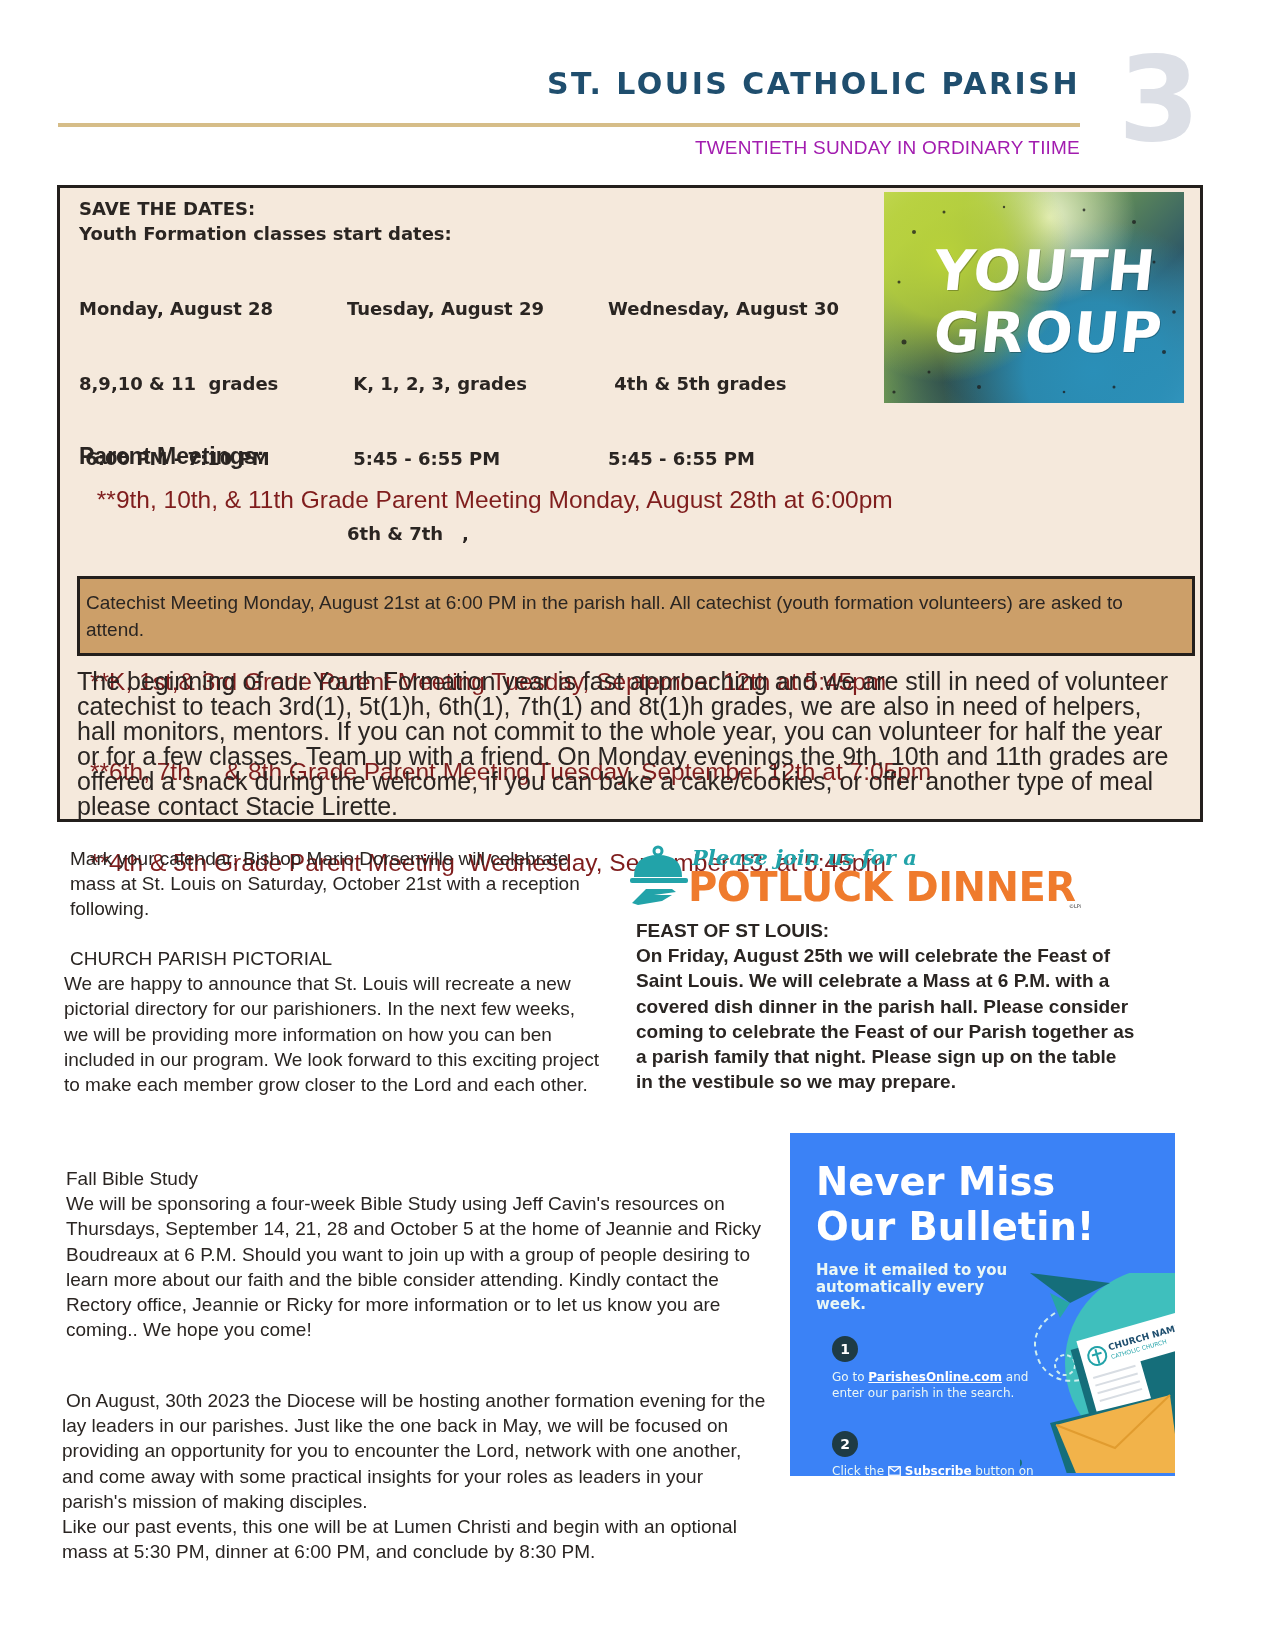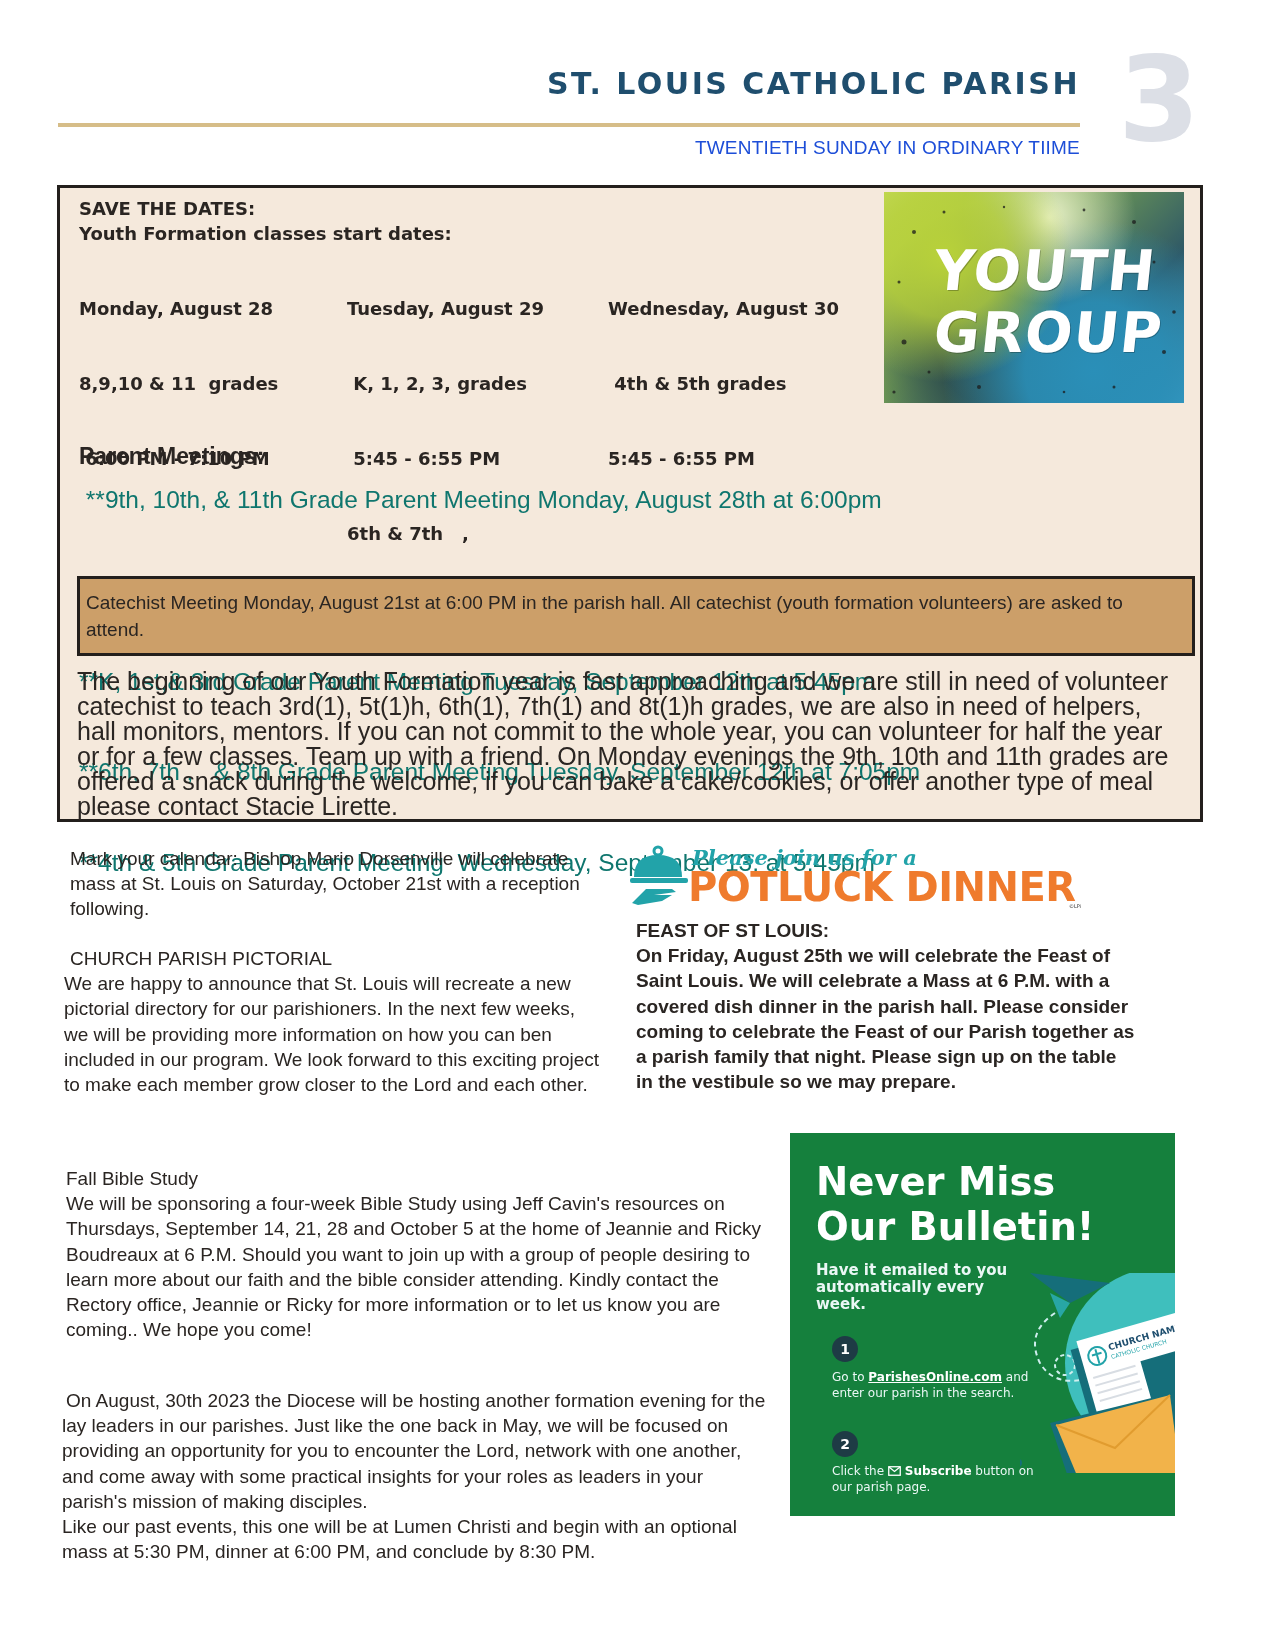--- a/index.html
+++ b/index.html
@@ -1,61 +1,61 @@
 <!DOCTYPE html>
 <html><head>
   <meta charset="utf-8">
   <style>
     html, body { margin: 0; padding: 0; background: #ffffff; }
     body { width: 1275px; height: 1650px; position: relative; overflow: hidden; font-family: "DejaVu Sans", sans-serif; color: #2a2522; }
     .abs { position: absolute; }
     .title { left: 0; width: 1080px; top: 66px; text-align: right; font-family: "DejaVu Sans", sans-serif; font-weight: bold; font-size: 30px; letter-spacing: 2.5px; color: #1f4e6e; }
     .gold-rule { left: 58px; top: 123px; width: 1022px; height: 4px; background: #d6bd88; }
-    .subtitle { left: 0; width: 1080px; top: 137px; text-align: right; font-family: "Liberation Sans", sans-serif; font-size: 19px; color: #1d4ed8; letter-spacing: 0.2px; }
+    .subtitle { left: 0; width: 1080px; top: 137px; text-align: right; font-family: "Liberation Sans", sans-serif; font-size: 19px; color: #a21caf; letter-spacing: 0.2px; }
     .page-num { left: 1118px; top: 40px; font-family: "DejaVu Sans", sans-serif; font-weight: bold; font-size: 118px; color: #dcdfe6; line-height: 1; }
 
     .yf-box { left: 57px; top: 185px; width: 1146px; height: 637px; background: #f5e9dc; border: 3px solid #231f1c; box-sizing: border-box; }
     .save { left: 79px; top: 196px; font-weight: bold; font-size: 18px; line-height: 25px; color: #2a2522; font-family: "DejaVu Sans", sans-serif; }
     .col { font-weight: bold; font-size: 18px; line-height: 25px; color: #2a2522; white-space: pre; font-family: "DejaVu Sans", sans-serif; }
     .col1 { left: 79px; top: 246px; }
     .col2 { left: 347px; top: 246px; }
     .col3 { left: 608px; top: 246px; }
     .yg-img { left: 884px; top: 192px; width: 300px; height: 211px; overflow: hidden;
       background:
         radial-gradient(circle at 20% 30%, #b9d23a 0, rgba(185,210,58,0.8) 22%, rgba(185,210,58,0) 45%),
         radial-gradient(circle at 55% 12%, #e9f1c9 0, rgba(233,241,201,0) 35%),
         radial-gradient(circle at 70% 85%, #2a8fb8 0, rgba(42,143,184,0.9) 25%, rgba(42,143,184,0) 55%),
         radial-gradient(circle at 40% 70%, #2c4b4c 0, rgba(44,75,76,0.9) 30%, rgba(44,75,76,0) 60%),
         linear-gradient(135deg, #c8dc60 0%, #6f9a55 40%, #2f5966 70%, #3b9dc6 100%); }
     .yg-text { position: absolute; left: 50px; width: 200px; text-align: center; color: #ffffff; font-family: "DejaVu Sans", sans-serif; font-weight: bold; font-size: 56px; line-height: 62px; transform: skewX(-6deg); letter-spacing: 1px; text-shadow: 1px 1px 0 rgba(0,0,0,0.25); }
     .yg-text.t1 { top: 48px; }
     .yg-text.t2 { top: 110px; }
 
     .pm-title { left: 79px; top: 396px; font-family: "Liberation Sans", sans-serif; font-weight: bold; font-size: 23px; color: #2a2522; margin-top: 47px; }
-    .pm-list { left: 79px; top: 425px; font-family: "Liberation Sans", sans-serif; font-size: 24.5px; line-height: 30.2px; color: #0f766e; white-space: pre; }
+    .pm-list { left: 90px; top: 425px; font-family: "Liberation Sans", sans-serif; font-size: 24.5px; line-height: 30.2px; color: #7f1d1d; white-space: pre; }
     .pm-list div { height: 30.2px; }
 
     .cat-box { left: 77px; top: 576px; width: 1118px; height: 80px; background: #cc9f69; border: 3px solid #231f1c; box-sizing: border-box; }
     .cat-text { left: 86px; top: 589px; width: 1090px; font-family: "Liberation Sans", sans-serif; font-size: 19px; line-height: 27px; color: #2a2522; }
     .yf-para { left: 77px; top: 669px; width: 1110px; font-family: "Liberation Sans", sans-serif; font-size: 25px; line-height: 25px; color: #2a2522; }
 
     .body-text { font-family: "Liberation Sans", sans-serif; font-size: 19px; line-height: 25.2px; color: #2a2522; }
     .bishop { left: 70px; top: 846px; width: 520px; }
     .pictorial { left: 64px; top: 946px; width: 540px; }
     .bible { left: 66px; top: 1166px; width: 710px; }
     .diocese { left: 62px; top: 1388px; width: 710px; }
 
     .potluck { left: 626px; top: 845px; width: 455px; height: 66px; }
     .potluck .cloche { position: absolute; left: 2px; top: 0; width: 62px; height: 64px; }
     .potluck .script { position: absolute; left: 66px; top: 0px; font-family: "DejaVu Serif", serif; font-style: italic; font-weight: bold; font-size: 21px; color: #22a3a9; }
     .potluck .big { position: absolute; left: 62px; top: 20px; font-family: "DejaVu Sans", sans-serif; font-weight: bold; font-size: 40px; color: #ef7b2d; letter-spacing: -0.5px; line-height: 44px; }
     .potluck .copy { position: absolute; right: 0; bottom: 2px; font-size: 5px; color: #333; font-family: "DejaVu Sans", sans-serif; }
     .feast { left: 636px; top: 918px; width: 500px; font-weight: bold; }
 
-    .bulletin { left: 790px; top: 1133px; width: 385px; height: 383px; background: #15803d; overflow: hidden; }
+    .bulletin { left: 790px; top: 1133px; width: 385px; height: 343px; background: #3b82f6; overflow: hidden; }
     .bulletin .headline { position: absolute; left: 26px; top: 26px; font-family: "DejaVu Sans", sans-serif; font-weight: bold; font-size: 38.5px; line-height: 45px; color: #ffffff; }
     .bulletin .sub { position: absolute; left: 26px; top: 129px; font-family: "DejaVu Sans", sans-serif; font-size: 15px; line-height: 17px; color: #eaf7f5; width: 210px; font-weight: bold; }
     .step-num { position: absolute; width: 26px; height: 26px; border-radius: 50%; background: #1e3b45; color: #ffffff; font-family: "DejaVu Sans", sans-serif; font-weight: bold; font-size: 14px; text-align: center; line-height: 26px; }
     .step-text { position: absolute; font-family: "DejaVu Sans", sans-serif; font-size: 12px; line-height: 16px; color: #eaf7f5; width: 210px; }
     .step-text b, .step-text u { color: #ffffff; }
     .bulletin .illus { position: absolute; left: 230px; top: 140px; width: 160px; height: 200px; }
   </style>
 </head>
 <body>
 

